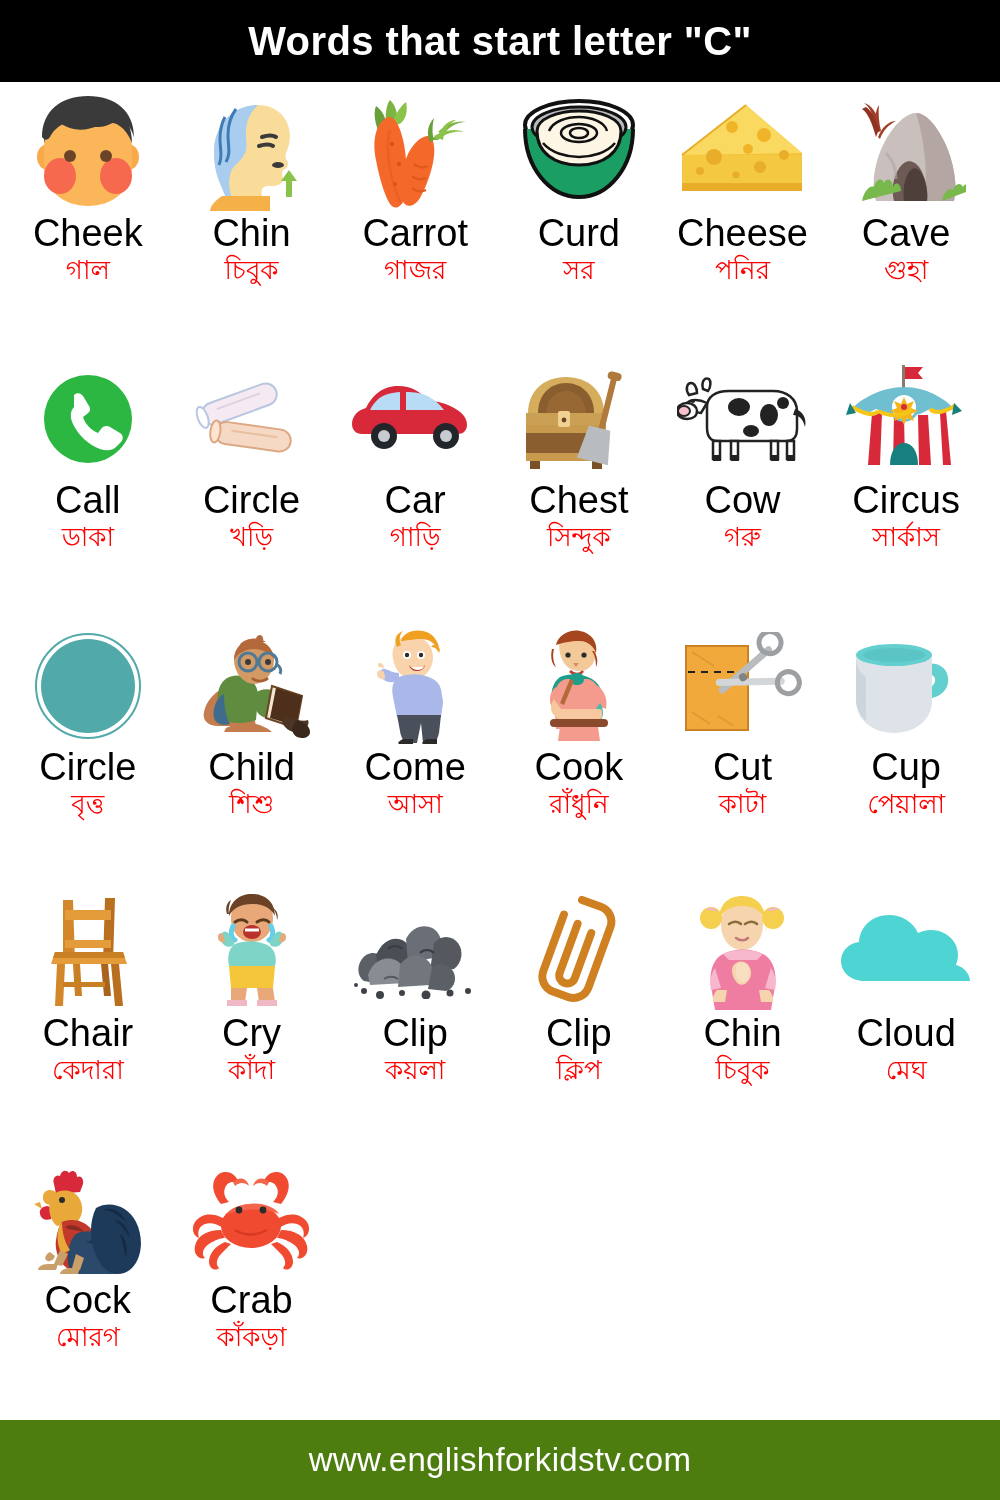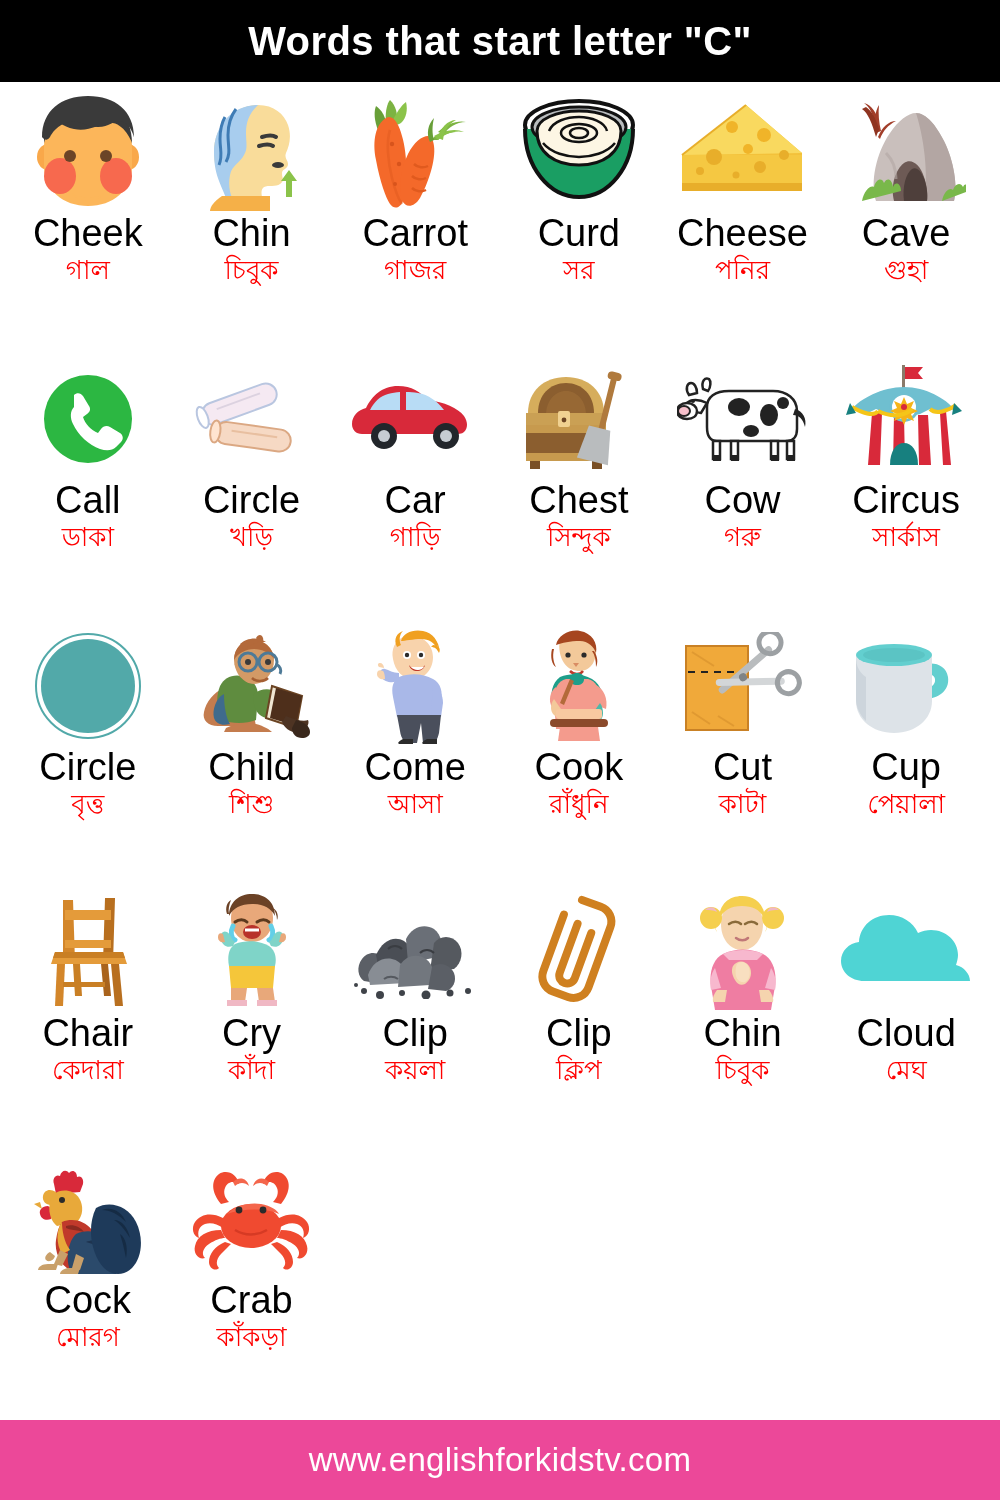--- a/index.html
+++ b/index.html
@@ -63,21 +63,21 @@
     font-size:26px;
     color:#ff0000;
     line-height:1.15;
     margin-top:4px;
     white-space:nowrap;
     font-family:"Liberation Sans","DejaVu Sans",sans-serif;
   }
   
   .footer{
     height:80px;flex:0 0 80px;
-    background:#ec4899;
+    background:#4d7c0f;
     display:flex;align-items:center;justify-content:center;
   }
   .footer-text{
     color:#ffffff;font-size:33px;letter-spacing:.3px;
     font-family:"Liberation Sans","DejaVu Sans",sans-serif;
   }
 </style>
 </head>
 <body>
 

